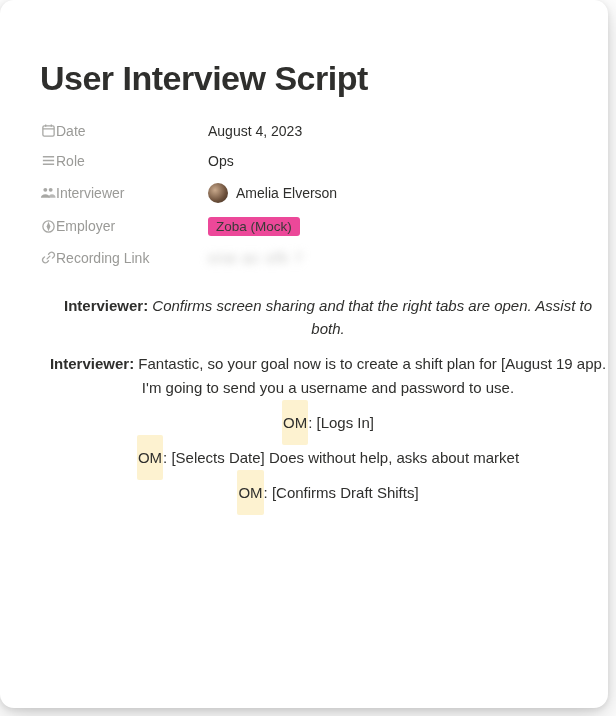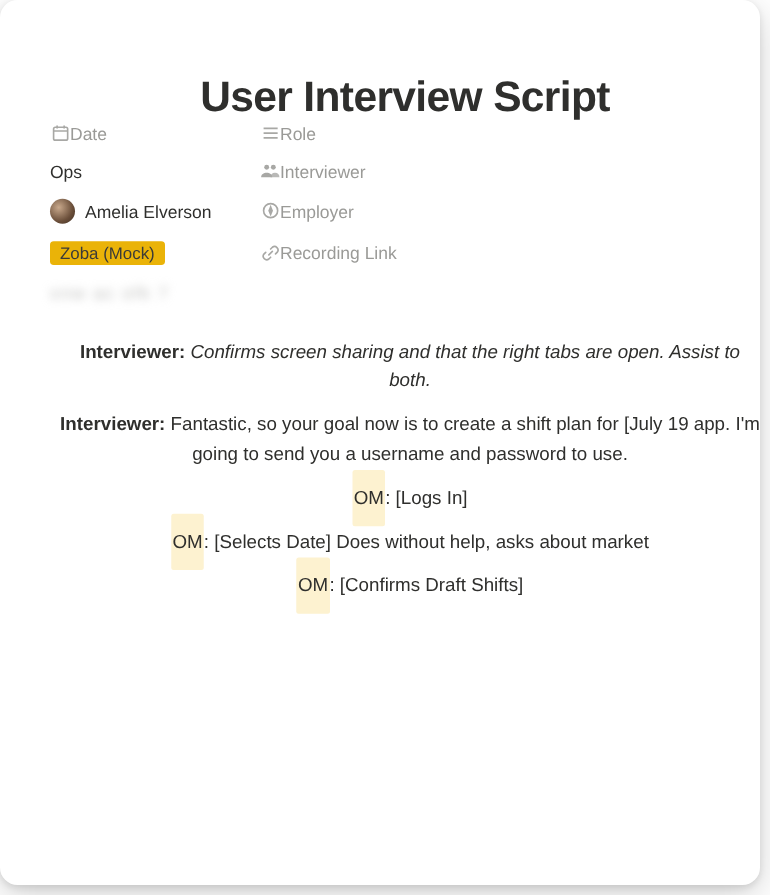--- a/index.html
+++ b/index.html
@@ -20,22 +20,22 @@
     box-shadow: 0 8px 28px rgba(0,0,0,0.18), 0 2px 6px rgba(0,0,0,0.10);
     padding: 58px 0 0 40px;
     overflow: hidden;
     position: relative;
   }
   .title {
     font-size: 34px;
     font-weight: 800;
     color: #2f2f2d;
     letter-spacing: -0.5px;
+    margin-bottom: 24px;
     line-height: 1.2;
-    text-align: center;
   }
   .props {
     display: grid;
     grid-template-columns: 168px 1fr;
     row-gap: 14px;
     align-items: center;
     margin-bottom: 28px;
   }
   .prop-label {
     display: flex;
@@ -63,21 +63,21 @@
   }
   .avatar {
     width: 20px;
     height: 20px;
     border-radius: 50%;
     background: radial-gradient(circle at 35% 35%, #c9a98c 0%, #6b4f3a 60%, #3b2b20 100%);
     flex-shrink: 0;
   }
   .tag {
     display: inline-block;
-    background: #eab308;
+    background: #ec4899;
     color: #3a3a38;
     padding: 2px 8px;
     border-radius: 3px;
     font-size: 13.5px;
   }
   .blurred {
     filter: blur(4px);
     color: #bdbdbb;
     letter-spacing: 1.5px;
     font-size: 14px;
@@ -121,20 +121,23 @@
       <span class="icon">
         <svg width="15" height="15" viewBox="0 0 16 16" fill="none">
           <rect x="2" y="3" width="12" height="11" rx="1.5" stroke="#a8a8a5" stroke-width="1.4"></rect>
           <line x1="2" y1="6.2" x2="14" y2="6.2" stroke="#a8a8a5" stroke-width="1.4"></line>
           <line x1="5" y1="1.5" x2="5" y2="4" stroke="#a8a8a5" stroke-width="1.4"></line>
           <line x1="11" y1="1.5" x2="11" y2="4" stroke="#a8a8a5" stroke-width="1.4"></line>
         </svg>
       </span>
       <span>Date</span>
     </div>
+    <div class="prop-value">
+      <span>August 4, 2023</span>
+    </div>
 
     <div class="prop-label">
       <span class="icon">
         <svg width="15" height="15" viewBox="0 0 16 16" fill="none">
           <line x1="2" y1="4" x2="14" y2="4" stroke="#a8a8a5" stroke-width="1.4"></line>
           <line x1="2" y1="8" x2="14" y2="8" stroke="#a8a8a5" stroke-width="1.4"></line>
           <line x1="2" y1="12" x2="14" y2="12" stroke="#a8a8a5" stroke-width="1.4"></line>
         </svg>
       </span>
       <span>Role</span>
@@ -190,21 +193,21 @@
 
   <div class="body">
 
     <p>
       <span class="label-strong">Interviewer:</span>
       <span class="italic">Confirms screen sharing and that the right tabs are open. Assist to both.</span>
     </p>
 
     <p>
       <span class="label-strong">Interviewer:</span>
-      <span>Fantastic, so your goal now is to create a shift plan for [July 19 app. I'm going to send you a username and password to use.</span>
+      <span>Fantastic, so your goal now is to create a shift plan for [August 19 app. I'm going to send you a username and password to use.</span>
     </p>
 
     <p>
       <span class="om-hl">OM</span><span>: [Logs In]</span>
     </p>
 
 
     <p>
       <span class="om-hl">OM</span><span>: [Selects Date] Does without help, asks about market</span>
     </p>

